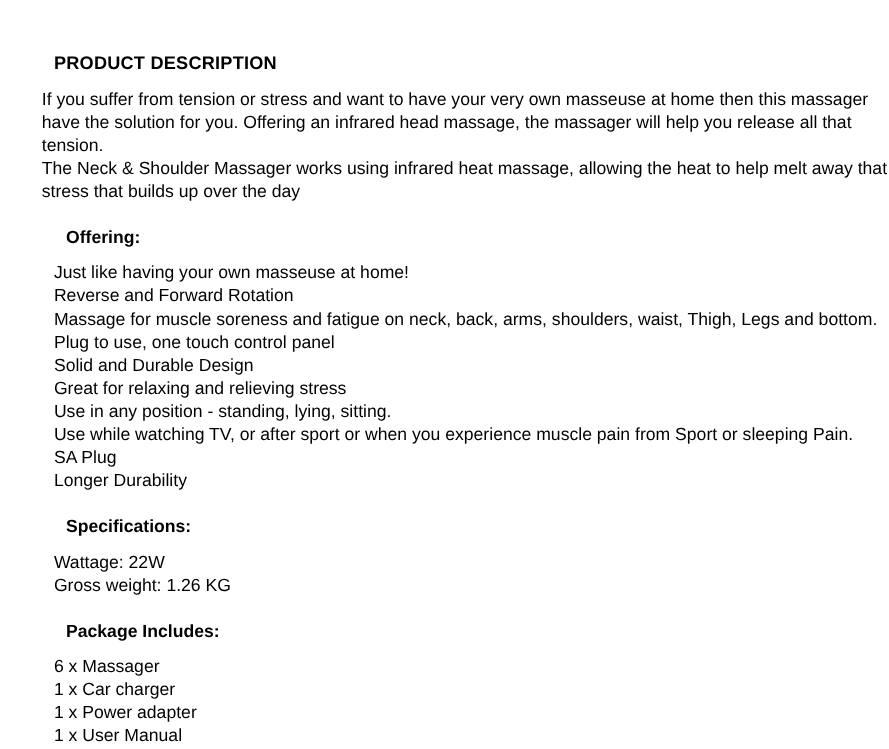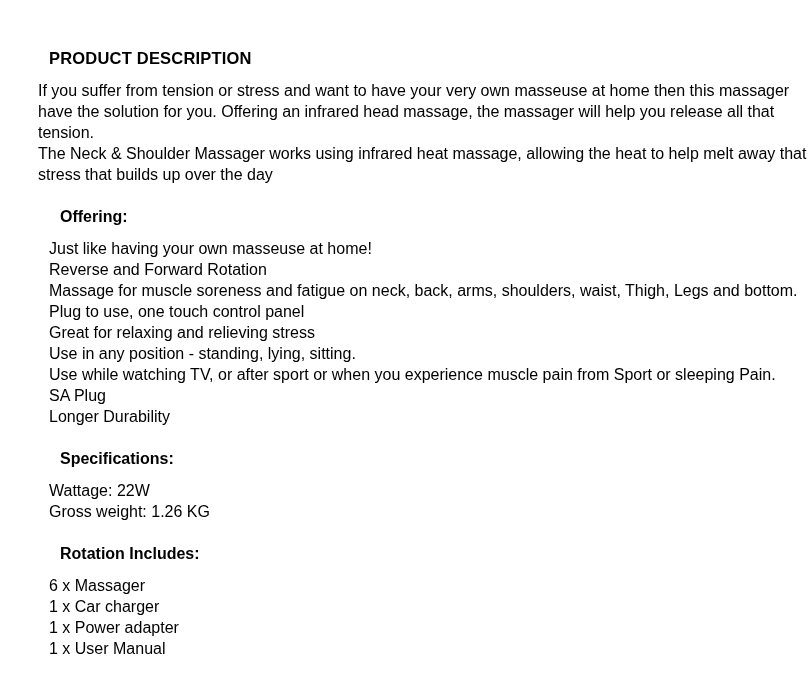--- a/index.html
+++ b/index.html
@@ -45,34 +45,35 @@
 
   <p class="line">If you suffer from tension or stress and want to have your very own masseuse at home then this massager have the solution for you. Offering an infrared head massage, the massager will help you release all that tension.</p>
   <p class="line">The Neck &amp; Shoulder Massager works using infrared heat massage, allowing the heat to help melt away that stress that builds up over the day</p>
 
   <section class="sec">
     <h2 class="sec-heading">Offering:</h2>
     <p class="line">Just like having your own masseuse at home!</p>
     <p class="line">Reverse and Forward Rotation</p>
     <p class="line">Massage for muscle soreness and fatigue on neck, back, arms, shoulders, waist, Thigh, Legs and bottom.</p>
     <p class="line">Plug to use, one touch control panel</p>
+    <p class="line">Solid and Durable Design</p>
     <p class="line">Great for relaxing and relieving stress</p>
     <p class="line">Use in any position - standing, lying, sitting.</p>
     <p class="line">Use while watching TV, or after sport or when you experience muscle pain from Sport or sleeping Pain.</p>
     <p class="line">SA Plug</p>
     <p class="line">Longer Durability</p>
   </section>
 
   <section class="sec">
     <h2 class="sec-heading">Specifications:</h2>
     <p class="line">Wattage: 22W</p>
     <p class="line">Gross weight: 1.26 KG</p>
   </section>
 
   <section class="sec">
-    <h2 class="sec-heading">Rotation Includes:</h2>
+    <h2 class="sec-heading">Package Includes:</h2>
     <p class="line">6 x Massager</p>
     <p class="line">1 x Car charger</p>
     <p class="line">1 x Power adapter</p>
     <p class="line">1 x User Manual</p>
   </section>
 
 </div>
 
 </body></html>

